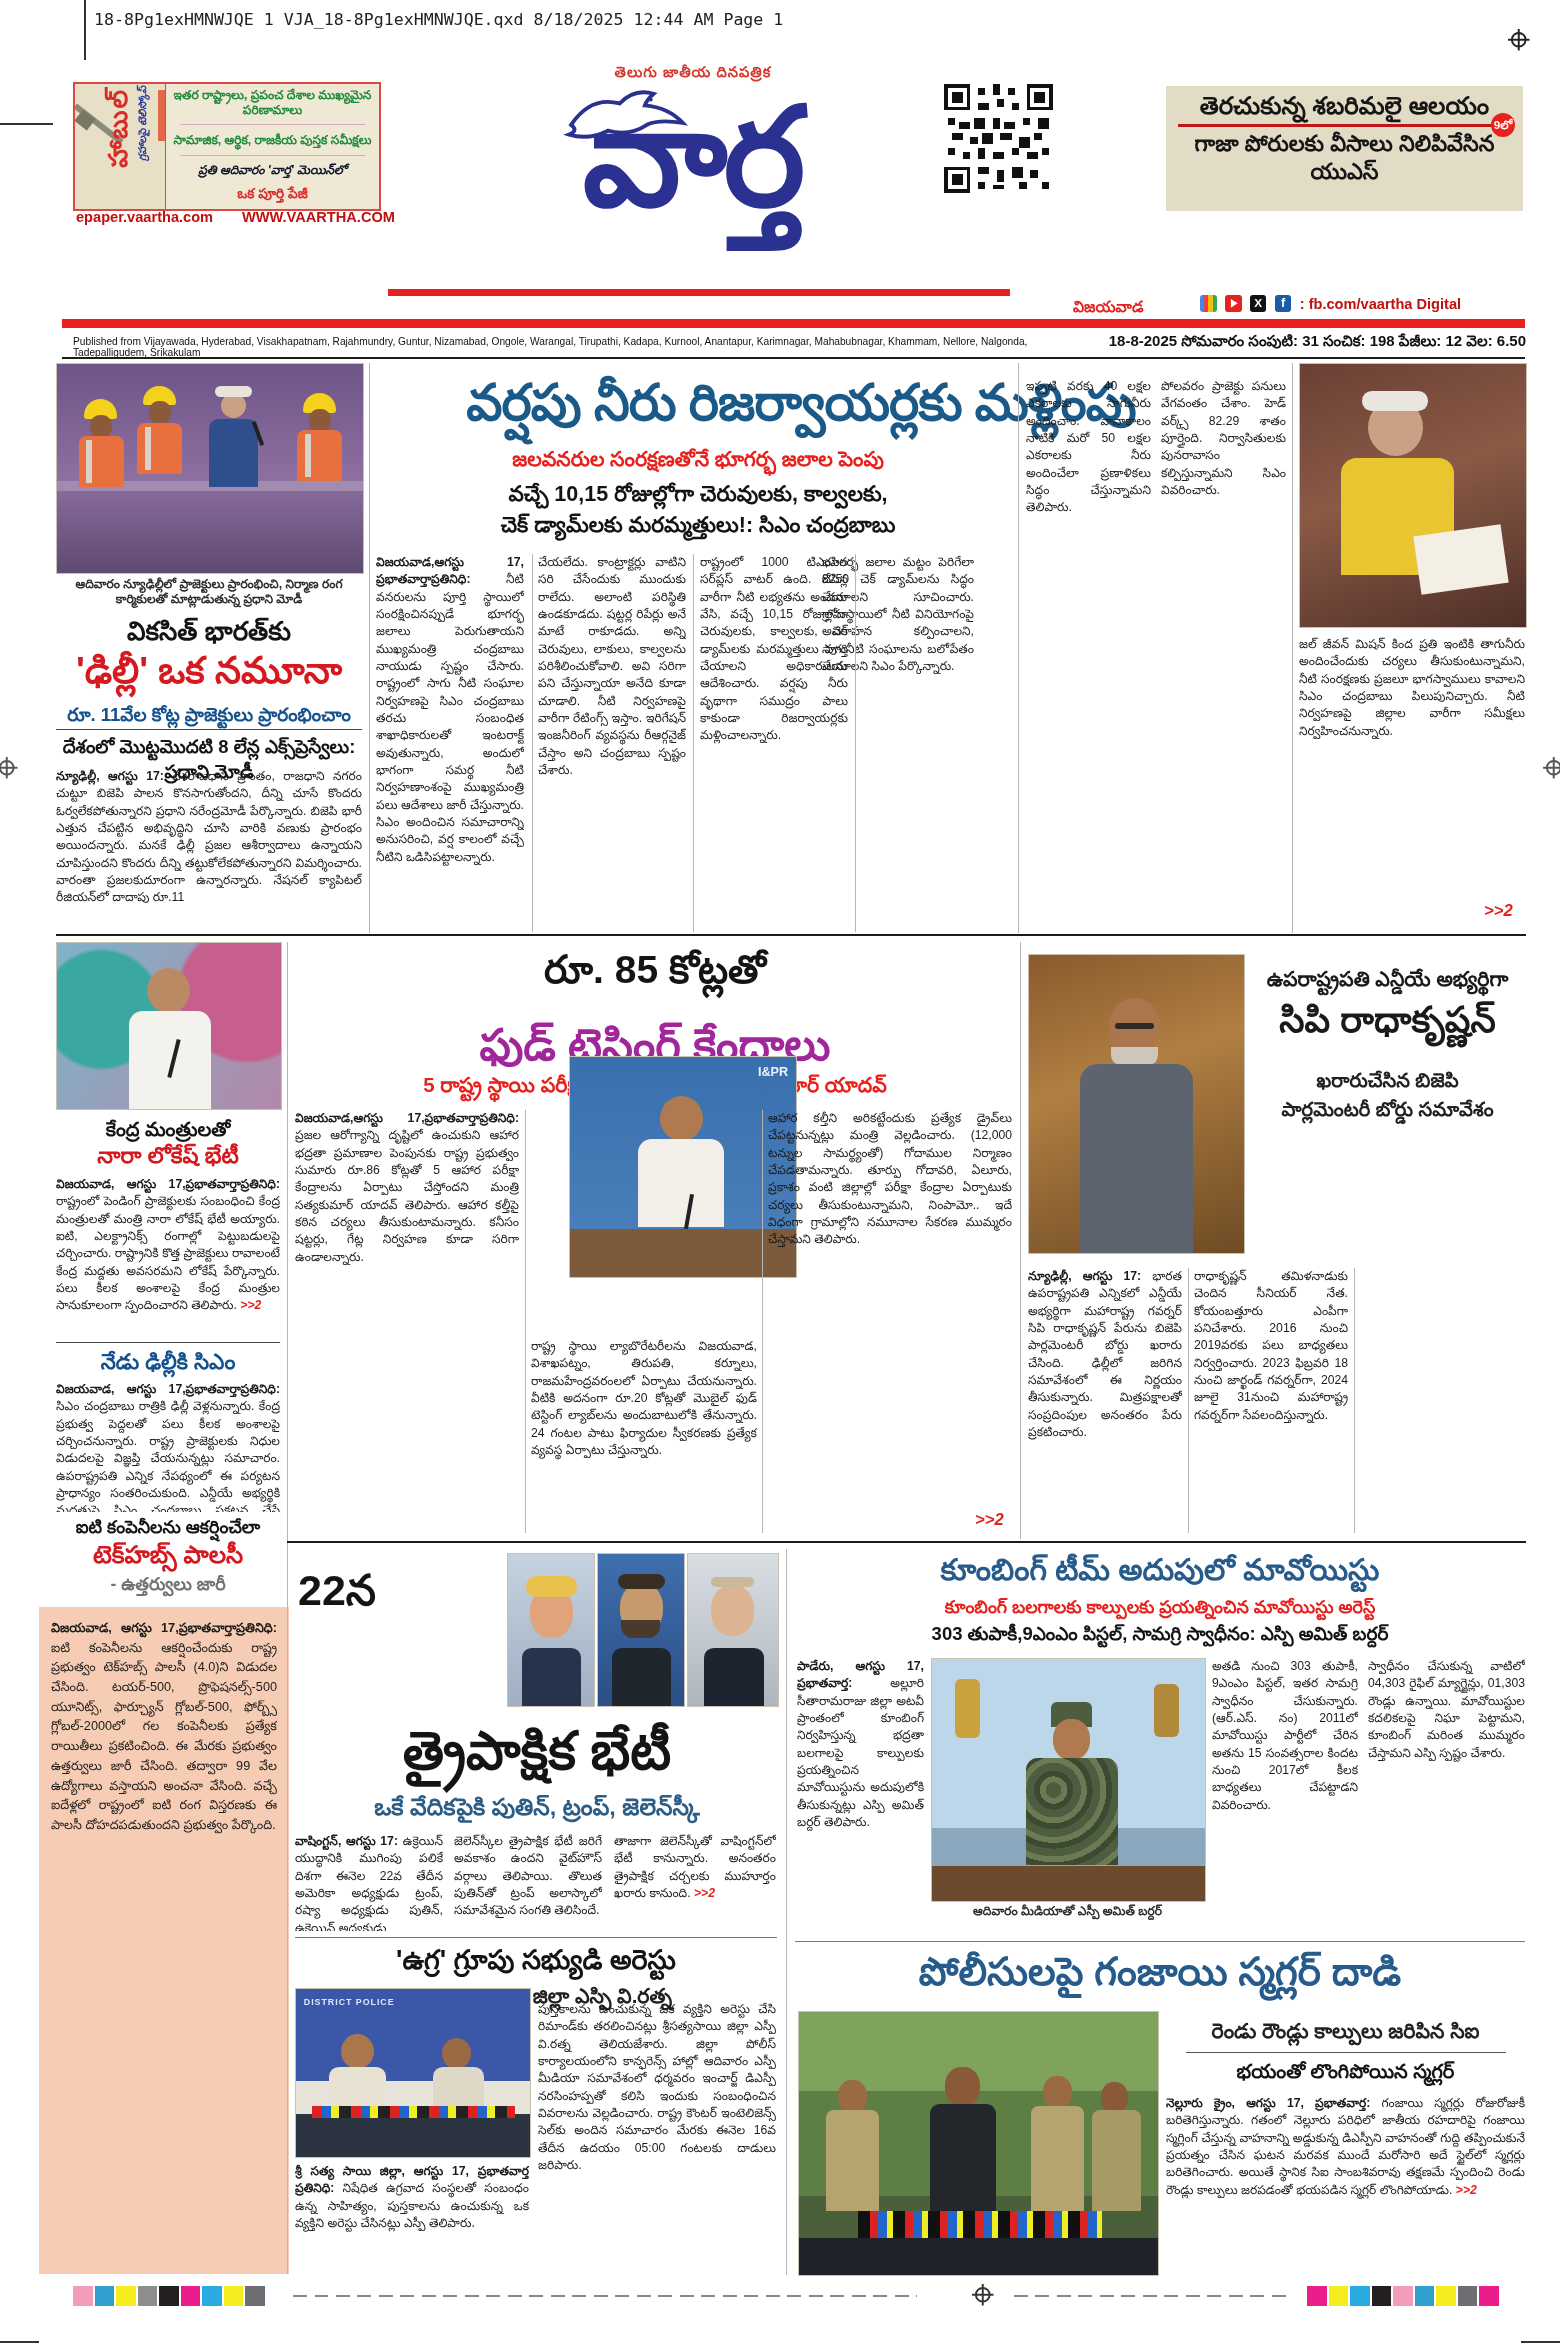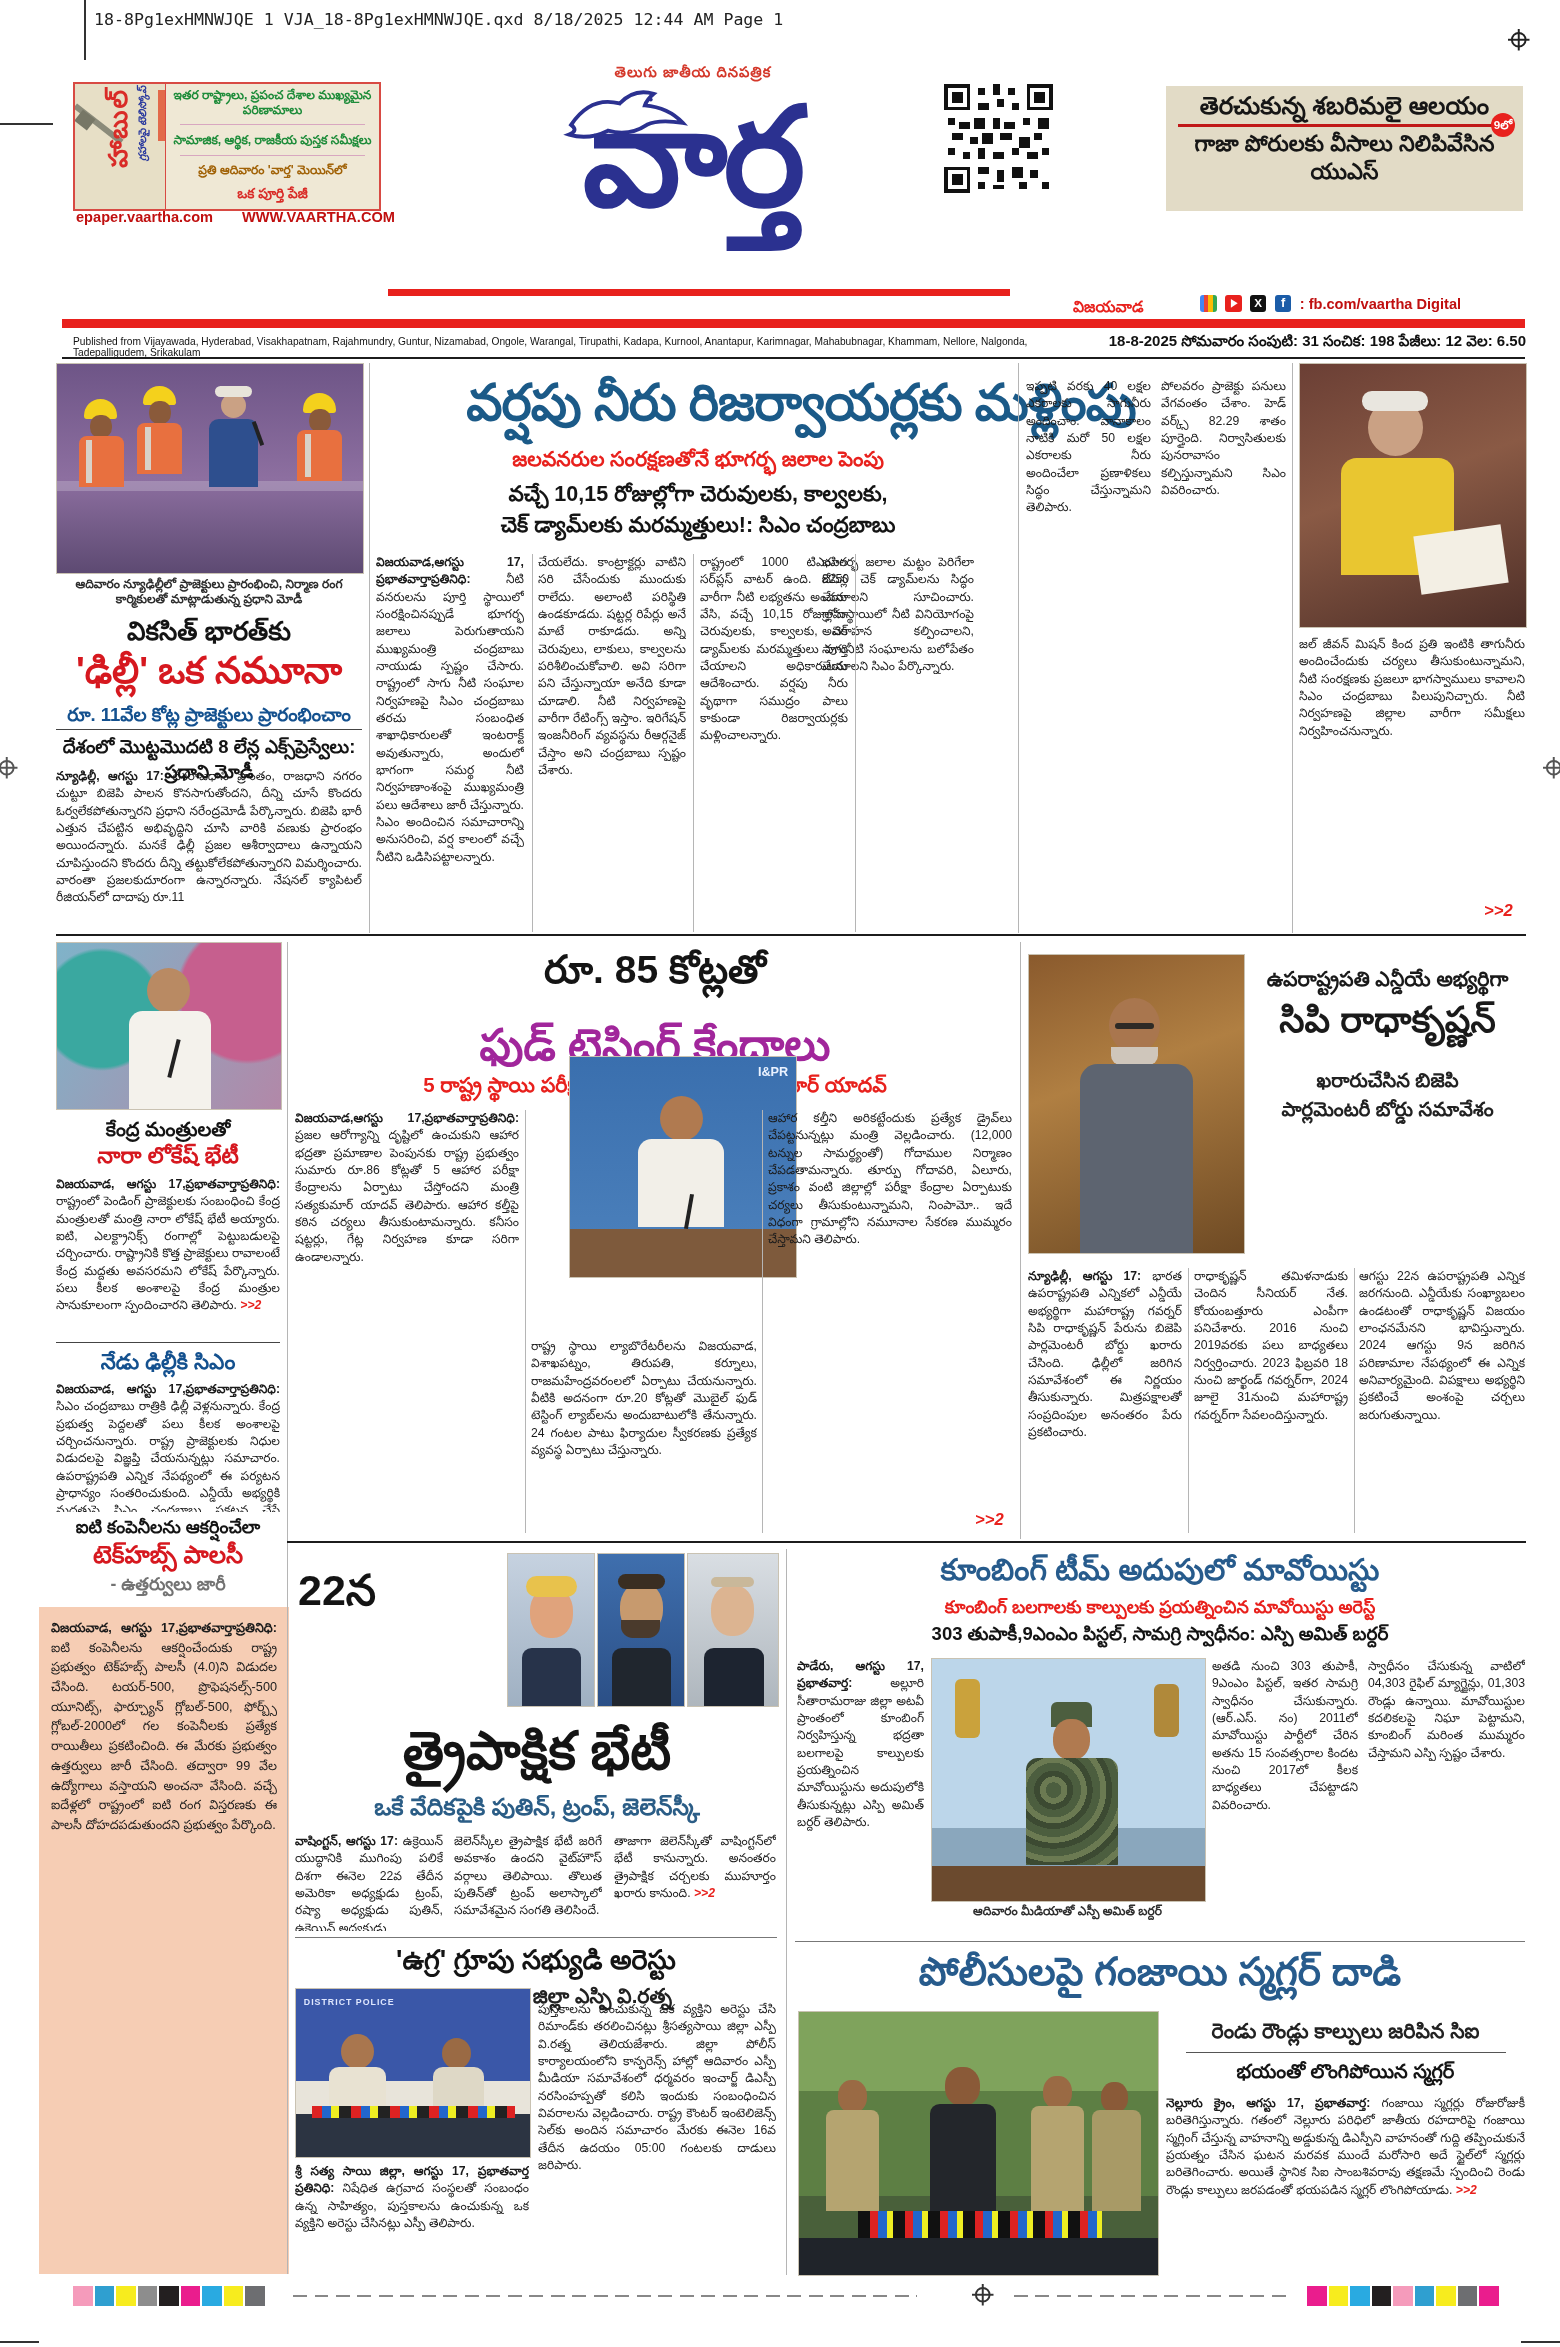--- a/index.html
+++ b/index.html
@@ -21,21 +21,21 @@
   .promo-art{position:relative;width:90px;height:100%;background:#e7dfc6;border-right:1px solid #d84a43;overflow:hidden;}
   .promo-red{position:absolute;left:25px;top:3.9px;writing-mode:vertical-rl;transform:rotate(180deg);
              color:#d92b27;font-weight:900;font-size:26px;letter-spacing:2px;}
   .promo-blue{position:absolute;left:60px;top:2px;writing-mode:vertical-rl;transform:rotate(180deg);
               color:#2b3a9e;font-weight:bold;font-style:italic;font-size:10.7px;}
   .promo-scope{position:absolute;left:-5.9px;top:37px;width:59px;height:5.9px;background:#8b8b7a;transform:rotate(38deg);}
   .promo-scope2{position:absolute;left:2px;top:29px;width:15.6px;height:13.7px;background:#777766;transform:rotate(38deg);}
   .promo-orange{position:absolute;right:0;top:5.9px;width:6.8px;height:51px;background:#e2694a;}
   .promo-text{flex:1;padding:3.9px 3.9px;display:flex;flex-direction:column;justify-content:space-between;}
   .pgreen{color:#1e8c3a;font-weight:bold;font-size:12.2px;line-height:1.2;text-align:center;}
-  .pblue{color:#a16207;font-weight:bold;font-size:12.2px;text-align:center;}
+  .pblue{color:#0f172a;font-weight:bold;font-size:12.2px;text-align:center;font-style:italic;}
   .pred{color:#d92b27;font-weight:bold;font-size:13.7px;text-align:center;}
   .pdiv{height:1px;background:#d8a7c0;margin:1px 9.8px;}
   .logo{position:absolute;left:419px;top:51px;width:546px;text-align:center;
         font-size:138px;line-height:1.55;font-weight:800;color:#2b3190;letter-spacing:-3.9px;}
   .tagline{position:absolute;left:493px;top:64px;width:400px;text-align:center;
            color:#d4382a;font-weight:bold;font-size:14.6px;letter-spacing:1px;}
   .logoline{position:absolute;left:388px;top:289px;width:622px;height:6.8px;background:#e8211d;}
   .redband{position:absolute;left:62px;top:319px;width:1463px;height:8.8px;background:#e8211d;}
   .rightbox{position:absolute;left:1166px;top:86px;width:357px;height:125px;background:#e2dbc6;}
   .rb-h{font-weight:900;color:#161616;text-align:center;line-height:1.22;}
@@ -316,21 +316,20 @@
   </div>
   <div class="abs ctr" style="left:1250px;top:967px;width:275px;font-size:20.5px;font-weight:900;color:#1a1a1a;">ఉపరాష్ట్రపతి ఎన్డీయే అభ్యర్థిగా</div>
   <div class="abs ctr" style="left:1250px;top:999px;width:275px;font-size:36px;font-weight:900;color:#1a1a1a;">సిపి రాధాకృష్ణన్</div>
   <div class="abs ctr" style="left:1250px;top:1069px;width:275px;font-size:19.5px;font-weight:800;color:#222;">ఖరారుచేసిన బిజెపి</div>
   <div class="abs ctr" style="left:1250px;top:1098px;width:275px;font-size:19.5px;font-weight:800;color:#222;">పార్లమెంటరీ బోర్డు సమావేశం</div>
   <div class="abs bodytxt" style="left:1028px;top:1268px;width:154px;height:265px;">
     <span class="dl">న్యూఢిల్లీ, ఆగస్టు 17:</span>
     <span>భారత ఉపరాష్ట్రపతి ఎన్నికలో ఎన్డీయే అభ్యర్థిగా మహారాష్ట్ర గవర్నర్ సిపి రాధాకృష్ణన్ పేరును బిజెపి పార్లమెంటరీ బోర్డు ఖరారు చేసింది. ఢిల్లీలో జరిగిన సమావేశంలో ఈ నిర్ణయం తీసుకున్నారు. మిత్రపక్షాలతో సంప్రదింపుల అనంతరం పేరు ప్రకటించారు.</span>
   </div>
   <div class="abs bodytxt" style="left:1194px;top:1268px;width:154px;height:265px;">రాధాకృష్ణన్ తమిళనాడుకు చెందిన సీనియర్ నేత. కోయంబత్తూరు ఎంపీగా పనిచేశారు. 2016 నుంచి 2019వరకు పలు బాధ్యతలు నిర్వర్తించారు. 2023 ఫిబ్రవరి 18 నుంచి జార్ఖండ్ గవర్నర్‌గా, 2024 జూలై 31నుంచి మహారాష్ట్ర గవర్నర్‌గా సేవలందిస్తున్నారు.</div>
-  <div class="abs bodytxt" style="left:1359px;top:1268px;width:166px;height:265px;">ఆగస్టు 22న ఉపరాష్ట్రపతి ఎన్నిక జరగనుంది. ఎన్డీయేకు సంఖ్యాబలం ఉండటంతో రాధాకృష్ణన్ విజయం లాంఛనమేనని భావిస్తున్నారు. 2024 ఆగస్టు 9న జరిగిన పరిణామాల నేపథ్యంలో ఈ ఎన్నిక అనివార్యమైంది. విపక్షాలు అభ్యర్థిని ప్రకటించే అంశంపై చర్చలు జరుగుతున్నాయి.</div>
   <div class="vsep" style="left:1188px;top:1268px;height:265px;"></div>
   <div class="vsep" style="left:1354px;top:1268px;height:265px;"></div>
 
   <div class="hsep" style="left:287px;top:1541px;width:1239px;"></div>
 
   <div class="abs" style="left:298px;top:1566px;width:195px;font-size:43px;font-weight:900;color:#141414;">22న</div>
   <div class="ph" style="left:507px;top:1553px;width:86px;height:152px;background:linear-gradient(180deg,#c6d2e0,#9fb0c2);">
     <div class="abs" style="left:21.5px;top:33px;width:43px;height:51px;border-radius:46%;background:#e0a37c;"></div>
     <div class="abs" style="left:17.6px;top:21.5px;width:51px;height:21.5px;border-radius:11.7px;background:#e8c24c;"></div>
     <div class="abs" style="left:13.7px;top:94px;width:59px;height:59px;background:#27334a;border-radius:9.8px 9.8px 0 0;"></div>

